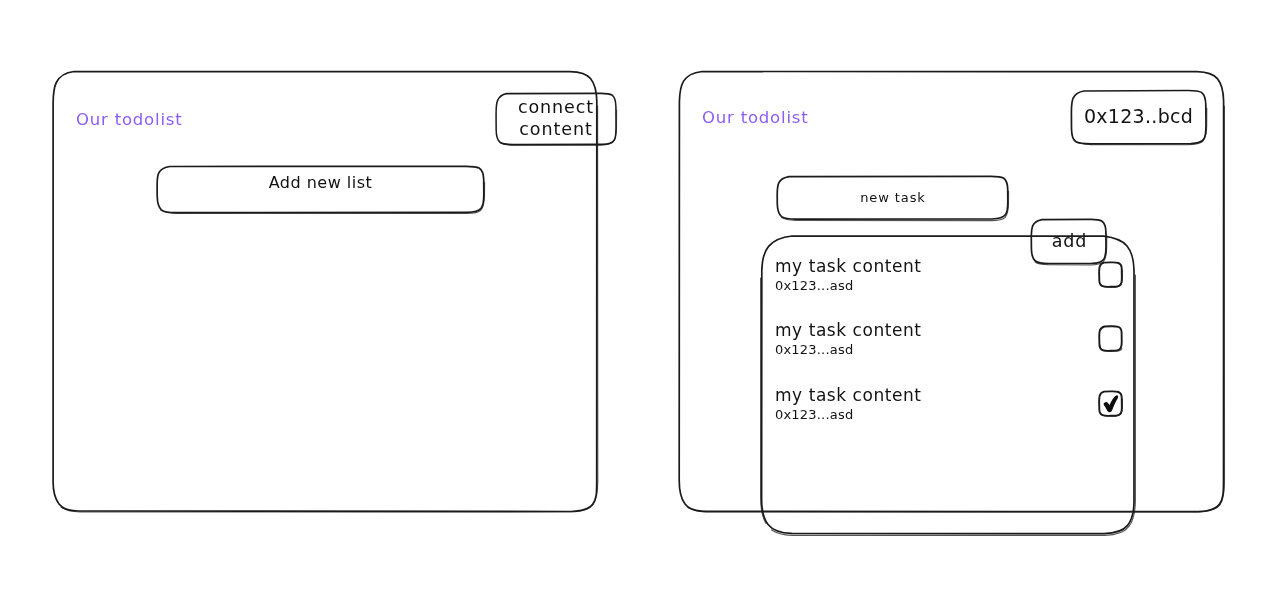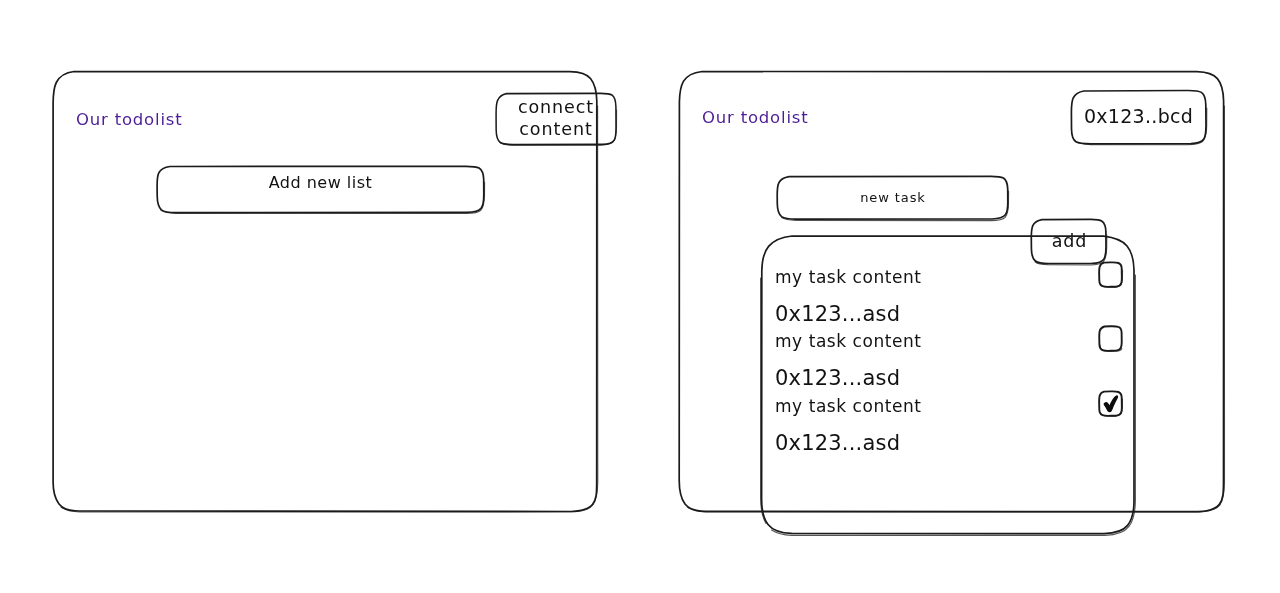--- a/index.html
+++ b/index.html
@@ -49,21 +49,21 @@
   .hand {
     font-family: "DejaVu Sans", sans-serif;
     font-weight: 400;
     letter-spacing: .4px;
     white-space: pre;
   }
   .app-title {
     position: absolute;
     font-size: 16.5px;
     letter-spacing: .8px;
-    color: #4c1d95;
+    color: #8b5cf6;
   }
   .ctr-text {
     position: absolute;
     inset: 0;
     display: flex;
     align-items: center;
     justify-content: center;
     text-align: center;
     line-height: 1.18;
   }
@@ -141,28 +141,27 @@
     display: flex;
     align-items: flex-start;
     justify-content: space-between;
   }
   .task-row .texts { padding-top: 1px; }
   .task-title {
     font-size: 17px;
     letter-spacing: .55px;
     line-height: 1.12;
     display: block;
-    margin-top: 11px;
   }
   .task-owner {
-    font-size: 21px;
+    font-size: 13px;
     letter-spacing: .2px;
     line-height: 1.18;
     display: block;
-    margin-top: 15px;
+    margin-top: 2px;
   }
 
   .checkbox {
     position: relative;
     width: 25px;
     height: 27px;
     margin-top: 5px;
     flex: 0 0 auto;
   }
   .checkbox svg {

